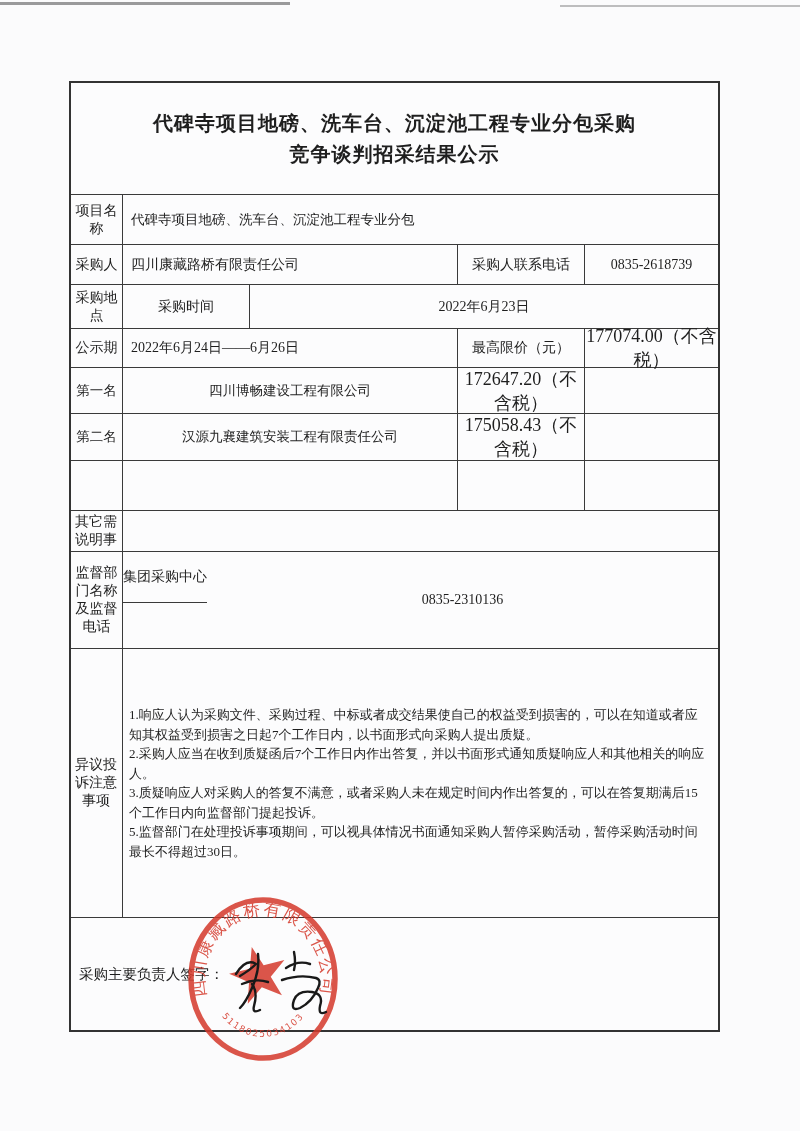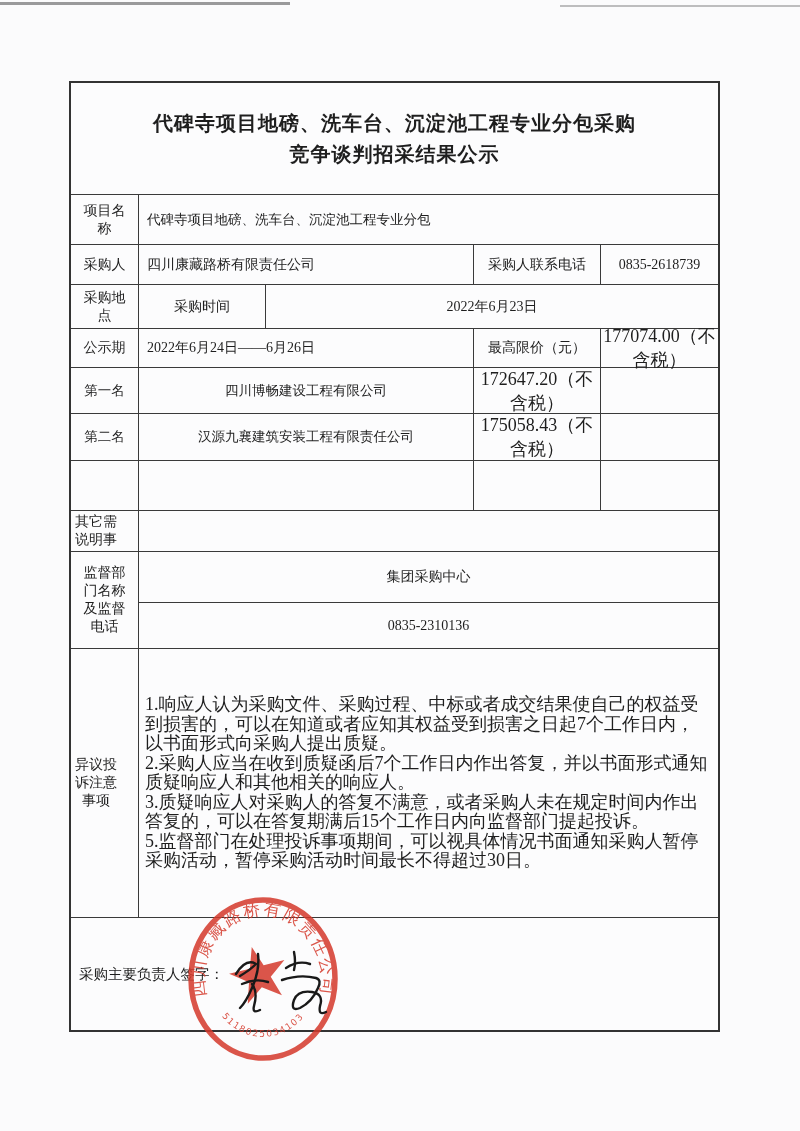--- a/index.html
+++ b/index.html
@@ -13,21 +13,21 @@
   .scan-edge{position:absolute;background:#4a4a4a;}
   .page-table{
     position:absolute;left:69px;top:81px;width:651px;height:951px;
     border:2px solid #333;box-sizing:border-box;
     display:flex;flex-direction:column;background:#fcfcfd;
   }
   .trow{display:flex;flex-direction:row;border-bottom:1.4px solid #3a3a3a;box-sizing:border-box;}
   .trow:last-child{border-bottom:none;}
   .tcell{box-sizing:border-box;display:flex;align-items:center;}
   .bR{border-right:1.4px solid #3a3a3a;}
-  .c1{width:68px;flex:none;}
+  .c1{width:52px;flex:none;}
   .c2{width:335px;flex:none;}
   .c3{width:127px;flex:none;}
   .c4{flex:1;}
   .lbl{
     white-space:pre-line;font-size:14px;line-height:18px;
     padding:2px 4px;justify-content:flex-start;text-align:center;
   }
   .lbl.ctr{justify-content:center;text-align:center;}
   .ctrtxt{justify-content:center;text-align:center;}
   .lefttxt{justify-content:flex-start;padding-left:8px;text-align:left;}
@@ -36,21 +36,21 @@
   .fs12{font-size:18px;font-family:"Liberation Serif","DejaVu Serif",serif;}
   .title-row{
     flex-direction:column;justify-content:center;align-items:center;
     font-weight:700;font-size:20px;line-height:31px;letter-spacing:1px;
     font-family:"Liberation Sans","DejaVu Sans",sans-serif;
     text-align:center;
   }
   .hdr{white-space:pre-line;font-size:14px;line-height:19px;}
   .objection-text{
     display:block;align-self:center;width:100%;
-    font-size:18px;line-height:19.5px;padding:0 10px 0 6px;box-sizing:border-box;
+    font-size:13px;line-height:19.5px;padding:0 10px 0 6px;box-sizing:border-box;
   }
   .objection-text div{margin:0;}
   .sig-row{align-items:center;}
   .sig-label{font-size:14.5px;padding-left:8px;}
   .seal{position:absolute;left:183px;top:893px;width:160px;height:172px;opacity:.85;z-index:5;pointer-events:none;}
   .signature{position:absolute;left:222px;top:940px;width:140px;height:85px;z-index:6;pointer-events:none;}
 </style>
 </head>
 <body>
 
@@ -117,21 +117,21 @@
     <div class="tcell c1 bR lbl">其它需
 说明事</div>
     <div class="tcell lefttxt fs14" style="flex:1;"></div>
   </div>
 
   <div class="trow" style="height:97px;">
     <div class="tcell c1 bR lbl ctr">监督部
 门名称
 及监督
 电话</div>
-    <div style="flex:1;display:flex;flex-direction:column;">
+    <div style="flex:1;display:flex;flex-direction:row;">
       <div class="tcell ctrtxt fs14" style="height:51px;border-bottom:1.4px solid #3a3a3a;justify-content:center;">集团采购中心</div>
       <div class="tcell ctrtxt fs14" style="flex:1;justify-content:center;">0835-2310136</div>
     </div>
   </div>
 
   <div class="trow" style="height:269px;">
     <div class="tcell c1 bR lbl" style="align-items:center;">异议投
 诉注意
 事项</div>
     <div class="tcell" style="flex:1;">

